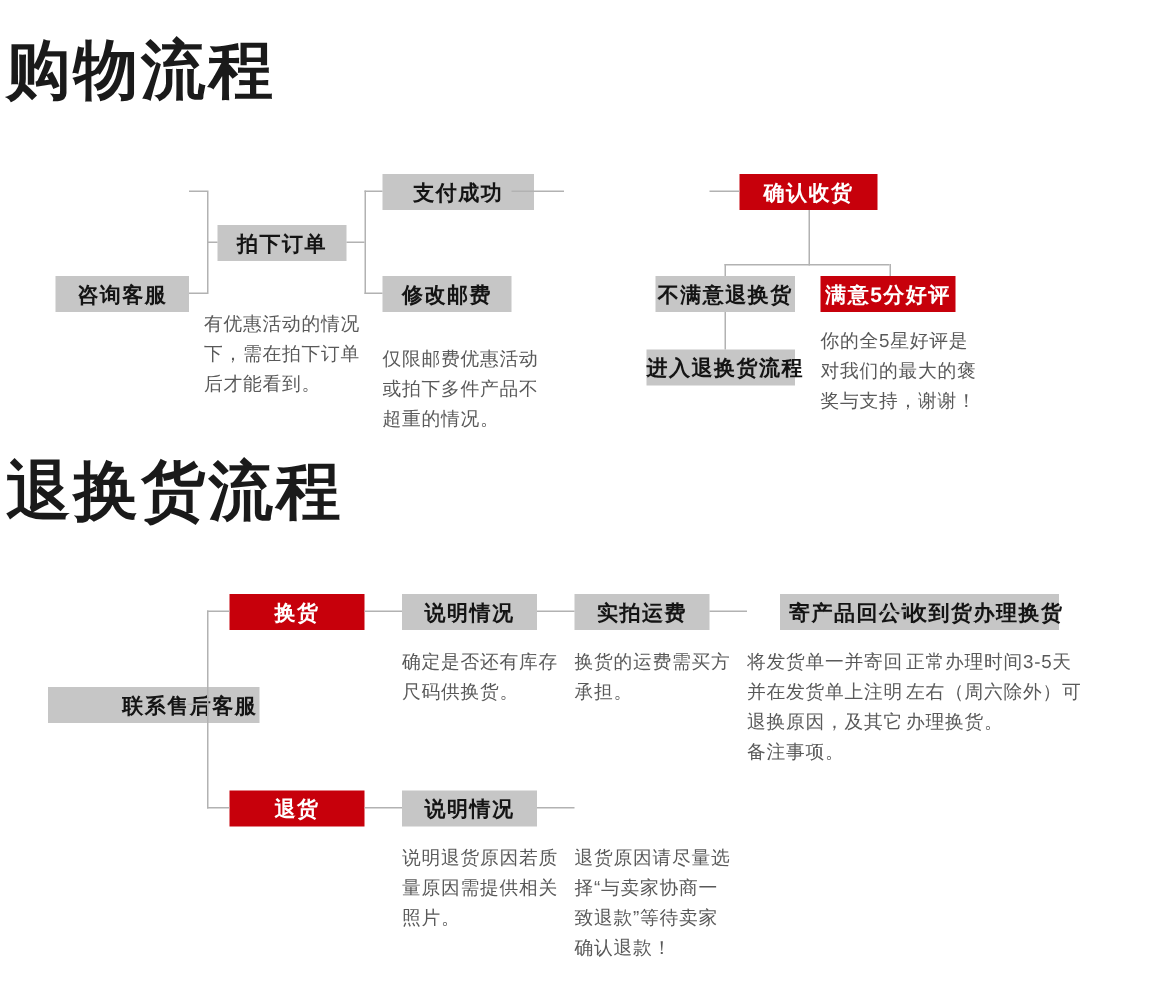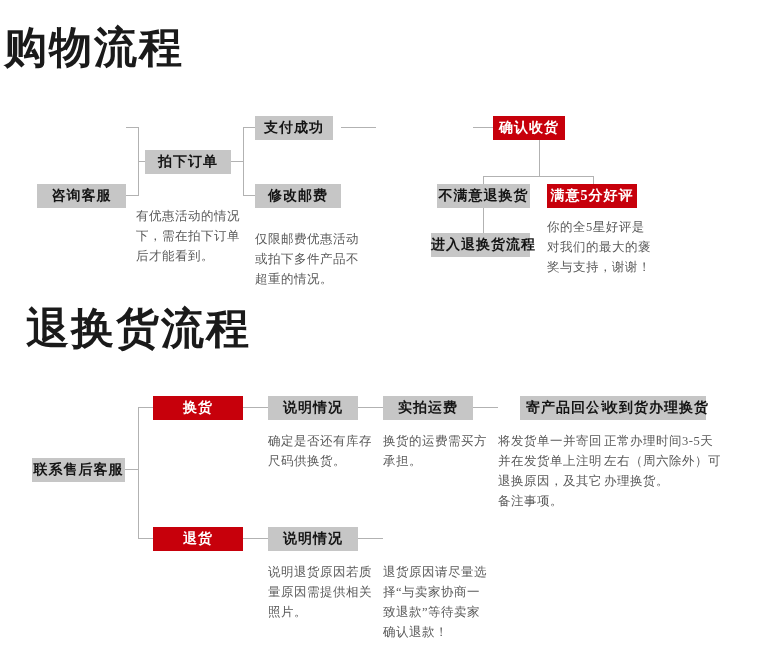--- a/index.html
+++ b/index.html
@@ -5,21 +5,21 @@
   :root{
     --red:#c7000b;
     --gray:#c6c6c6;
     --line:#b2b2b2;
     --title:#1a1a1a;
     --note:#595959;
   }
   html,body{margin:0;padding:0;background:#fff;}
   #canvas{
     position:relative;width:774px;height:667px;background:#fff;overflow:hidden;
-    font-family:Liberation Serif, serif;
+    font-family:Liberation Sans, sans-serif;
   }
   .sec-title{
     position:absolute;font-size:43px;font-weight:900;color:var(--title);
     letter-spacing:2px;line-height:1.1;white-space:nowrap;
   }
   .box{
     position:absolute;height:24px;line-height:24px;text-align:center;
     background:var(--gray);color:#141414;font-weight:bold;font-size:14px;
     letter-spacing:1px;white-space:nowrap;
   }
@@ -33,23 +33,23 @@
 </style>
 </head>
 <body>
 
 <div id="canvas">
 
   <div class="sec-title" style="left:4px;top:24px;">购物流程</div>
 
   <div class="box" style="left:37px;top:184px;width:89px;">咨询客服</div>
   <div class="box" style="left:145px;top:150px;width:86px;">拍下订单</div>
-  <div class="box" style="left:255px;top:116px;width:78px;text-align:center;">支付成功</div>
+  <div class="box" style="left:255px;top:116px;width:101px;text-align:center;">支付成功</div>
   <div class="box" style="left:255px;top:184px;width:86px;">修改邮费</div>
-  <div class="box red" style="left:493px;top:116px;width:72px;">确认收货</div>
+  <div class="box red" style="left:493px;top:116px;width:92px;">确认收货</div>
   <div class="box" style="left:437px;top:184px;width:93px;">不满意退换货</div>
   <div class="box red" style="left:547px;top:184px;width:90px;">满意5分好评</div>
   <div class="box" style="left:431px;top:233px;width:99px;">进入退换货流程</div>
 
   <div class="note" style="left:136px;top:206px;width:106px;">有优惠活动的情况
 下，需在拍下订单
 后才能看到。</div>
   <div class="note" style="left:255px;top:229px;width:106px;">仅限邮费优惠活动
 或拍下多件产品不
 超重的情况。</div>
@@ -66,23 +66,23 @@
   <div class="hline" style="left:243px;top:127px;width:12px;"></div>
   <div class="hline" style="left:243px;top:195px;width:12px;"></div>
   <div class="hline" style="left:341px;top:127px;width:35px;"></div>
   <div class="hline" style="left:473px;top:127px;width:20px;"></div>
   <div class="vline" style="left:539px;top:140px;height:37px;"></div>
   <div class="hline" style="left:483px;top:176px;width:110px;"></div>
   <div class="vline" style="left:483px;top:176px;height:8px;"></div>
   <div class="vline" style="left:593px;top:176px;height:8px;"></div>
   <div class="vline" style="left:483px;top:208px;height:25px;"></div>
 
-  <div class="sec-title" style="left:4px;top:305px;margin-left:22px;">退换货流程</div>
+  <div class="sec-title" style="left:4px;top:305px;">退换货流程</div>
 
-  <div class="box" style="left:32px;top:458px;width:93px;">联系售后客服</div>
+  <div class="box" style="left:32px;top:458px;width:93px;padding-left:48px;">联系售后客服</div>
   <div class="box red" style="left:153px;top:396px;width:90px;">换货</div>
   <div class="box" style="left:268px;top:396px;width:90px;">说明情况</div>
   <div class="box" style="left:383px;top:396px;width:90px;">实拍运费</div>
   <div class="box" style="left:520px;top:396px;width:102px;">寄产品回公司</div>
   <div class="box" style="left:604px;top:396px;width:102px;">收到货办理换货</div>
   <div class="box red" style="left:153px;top:527px;width:90px;">退货</div>
   <div class="box" style="left:268px;top:527px;width:90px;">说明情况</div>
 
   <div class="note" style="left:268px;top:431px;width:106px;">确定是否还有库存
 尺码供换货。</div>

